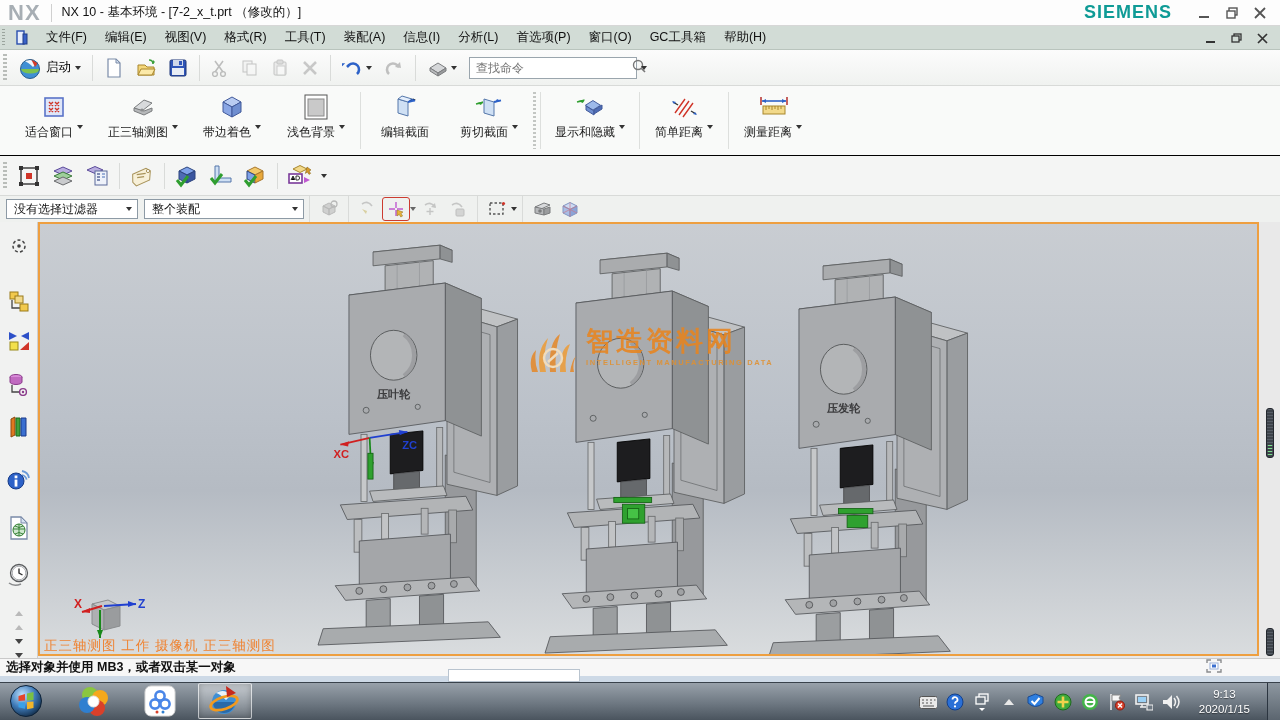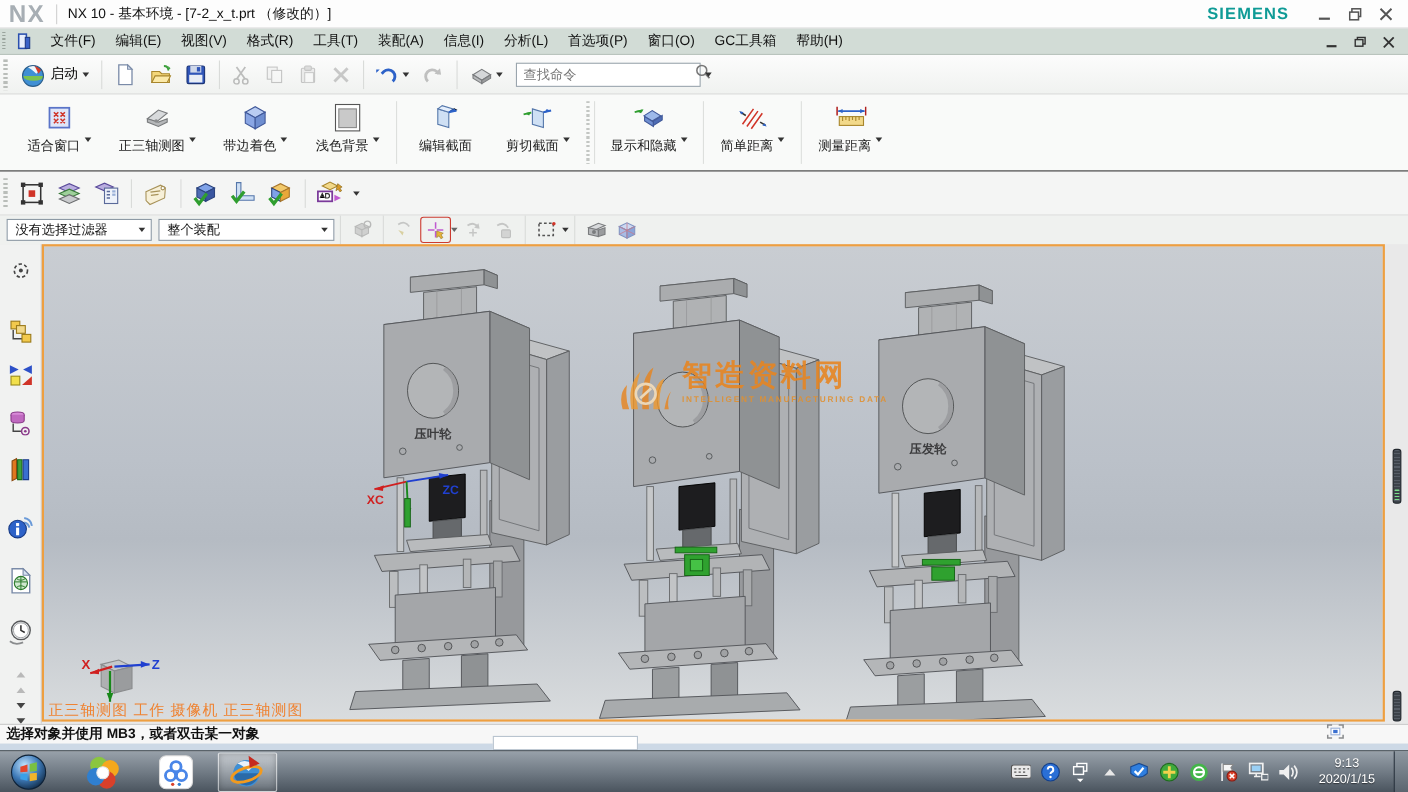--- a/index.html
+++ b/index.html
@@ -6,21 +6,21 @@
   html,body { width:1280px; height:720px; overflow:hidden; }
   body { font-family: "Liberation Sans", sans-serif; background:#ececec; }
   .screen { position:relative; width:1280px; height:720px; overflow:hidden; background:#ececec; }
   .row { position:absolute; left:0; width:1280px; }
 
   
   #titlebar { top:0; height:26px; background:#fdfdfd; border-bottom:1px solid #d7d7d7; display:flex; align-items:center; }
   .nx-logo { font-weight:bold; font-size:22px; color:#a7aeb4; letter-spacing:1px; padding:0 10px 0 8px; }
   .tb-sep { width:1px; height:18px; background:#d0d0d0; margin-right:10px; }
   .win-title { font-size:12.5px; color:#111; flex:1; }
-  .brand { color:#0f9b96; font-weight:bold; font-size:15px; letter-spacing:1px; margin-right:26px; }
+  .brand { color:#0f9b96; font-weight:bold; font-size:18px; letter-spacing:1px; margin-right:26px; }
   .winbtns { display:flex; gap:16px; margin-right:14px; align-items:center; }
   .wb { width:12px; height:12px; display:flex; align-items:flex-end; justify-content:center; cursor:default; }
 
   
   #menubar { top:26px; height:24px; background:#d2dcd6; border-bottom:1px solid #b9c4bd; display:flex; align-items:center; font-size:12.5px; color:#111; }
   .mb-grip { width:6px; height:18px; margin:0 4px 0 2px; background-image:repeating-linear-gradient(#9aa49d 0 1px, transparent 1px 3px); width:3px; }
   .menu-item { padding:3px 9px; cursor:default; }
   .doc-icon { width:14px; height:16px; margin:0 8px 0 6px; }
   .winbtns-small { margin-left:auto; display:flex; gap:14px; margin-right:12px; align-items:center; }
 
@@ -58,37 +58,37 @@
   
   #main { top:222px; height:436px; background:#e9e9e9; }
   #sidebar { position:absolute; left:0; top:0; width:38px; height:436px; background:#f1f2f1; border-right:1px solid #cfcfcf; display:flex; flex-direction:column; align-items:center; }
   .sb-icon { width:30px; height:30px; display:flex; align-items:center; justify-content:center; margin-top:18px; border-radius:2px; }
   .sb-arrows { margin-top:22px; display:flex; flex-direction:column; gap:9px; align-items:center; }
   .tri-up { width:0;height:0;border-left:4px solid transparent;border-right:4px solid transparent;border-bottom:5px solid #b9b9b9; }
   .tri-down { width:0;height:0;border-left:4px solid transparent;border-right:4px solid transparent;border-top:5px solid #444; }
 
   #viewport { position:absolute; left:38px; top:0; width:1221px; height:434px; border:2px solid #ee9f40; background:linear-gradient(180deg,#c9cdd2 0%,#bbc1c9 45%,#b5bbc3 62%,#d9dcde 100%); overflow:hidden; }
   #gfx { position:absolute; left:0; top:0; }
-  .watermark { position:absolute; left:520px; top:104px; display:flex; align-items:flex-start; gap:8px; opacity:.88; pointer-events:none; }
+  .watermark { position:absolute; left:486px; top:104px; display:flex; align-items:flex-start; gap:8px; opacity:.88; pointer-events:none; }
   .wm-text1 { font-size:27px; font-weight:bold; color:#e8851f; letter-spacing:3px; line-height:1; }
   .wm-text2 { font-size:7.5px; color:#e09030; letter-spacing:1.6px; margin-top:3px; font-weight:bold; }
   .view-status { position:absolute; left:4px; top:413px; font-size:13.5px; color:#ef8332; letter-spacing:1px; white-space:nowrap; }
   .edgebar { position:absolute; width:8px; background:#3d434a; border:1px solid #23282e; border-radius:3px;
              background-image:repeating-linear-gradient(#565d66 0 1px, transparent 1px 3px); }
   .edgebar .greenpatch { position:absolute; bottom:2px; left:1px; right:1px; height:10px; background-image:repeating-linear-gradient(#7adf8a 0 1px, transparent 1px 3px); }
 
   
   #statusbar { top:658px; height:18px; background:#f7f7f7; border-top:1px solid #c9c9c9; display:flex; align-items:center; }
   .status-msg { font-size:12.5px; font-weight:bold; color:#111; margin-left:6px; flex:1; }
   .status-icon { margin-right:58px; }
   #statusstrip { top:676px; height:6px; background:#cdd9e6; }
   #statuscell { position:absolute; left:448px; top:669px; width:132px; height:13px; background:#fff; border:1px solid #b9c4cf; }
 
   
-  #taskbar { top:682px; height:38px; background:linear-gradient(#98a1aa,#6e7882 55%,#4a545e); border-top:1px solid #39424b; display:flex; align-items:center; }
+  #taskbar { top:682px; height:38px; background:linear-gradient(#98a1aa,#6e7882 55%,#4a545e); border-top:1px solid #39424b; display:flex; align-items:flex-start; }
   .tb-item { width:44px; height:36px; display:flex; align-items:center; justify-content:center; border-radius:2px; margin-left:8px; }
   .tb-item.active { background:linear-gradient(rgba(255,255,255,.45),rgba(255,255,255,.15)); border:1px solid rgba(255,255,255,.55); box-shadow:inset 0 0 6px rgba(0,0,0,.25); width:54px; }
   .tray { margin-left:auto; display:flex; align-items:center; gap:9px; }
   .tray-ic { width:18px; height:18px; display:flex; align-items:center; justify-content:center; }
   .clock { color:#fff; font-size:11.5px; text-align:center; line-height:1.3; margin:0 8px 0 10px; text-shadow:0 1px 1px rgba(0,0,0,.5); }
   .showdesk { width:13px; height:38px; border-left:1px solid #2b3540; background:linear-gradient(#8d97a0,#5a646e); }
 </style>
 </head>
 <body>
 

